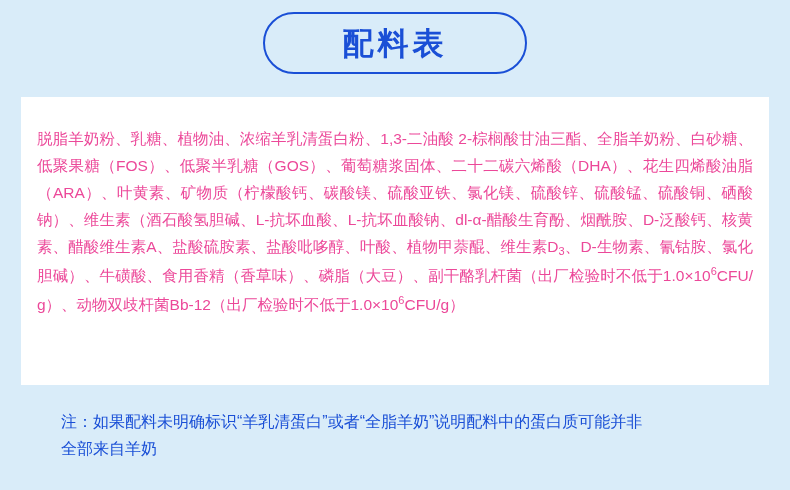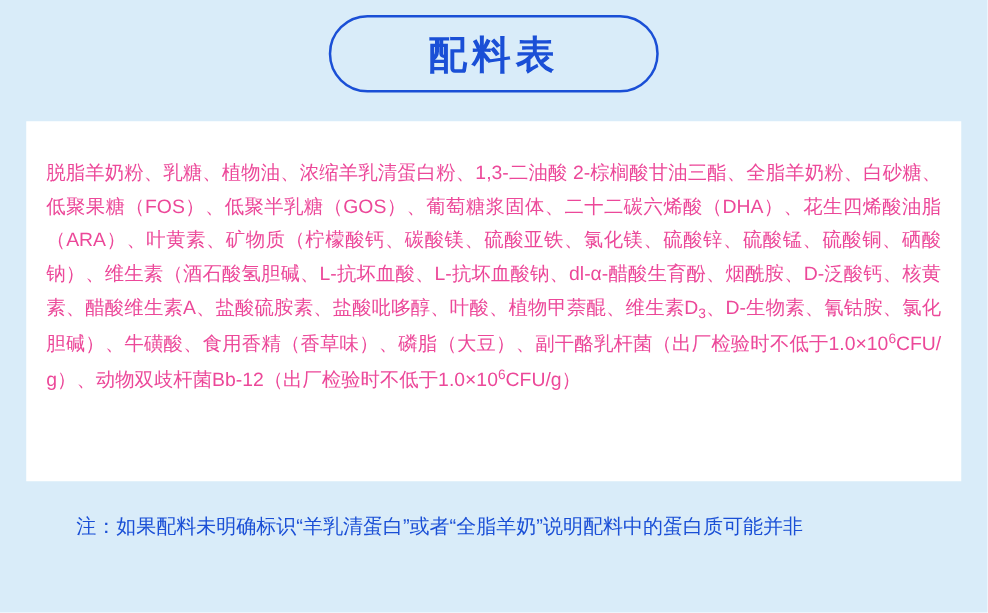--- a/index.html
+++ b/index.html
@@ -99,15 +99,16 @@
   <div class="title-pill">
     <span class="title-text">配料表</span>
   </div>
 
   <div class="card">
     <div class="ingredients"><span>脱脂羊奶粉、乳糖、植物油、浓缩羊乳清蛋白粉、1,3-二油酸 2-棕榈酸甘油三酯、全脂羊奶粉、白砂糖、低聚果糖（FOS）、低聚半乳糖（GOS）、葡萄糖浆固体、二十二碳六烯酸（DHA）、花生四烯酸油脂（ARA）、叶黄素、矿物质（柠檬酸钙、碳酸镁、硫酸亚铁、氯化镁、硫酸锌、硫酸锰、硫酸铜、硒酸钠）、维生素（酒石酸氢胆碱、L-抗坏血酸、L-抗坏血酸钠、dl-α-醋酸生育酚、烟酰胺、D-泛酸钙、核黄素、醋酸维生素A、盐酸硫胺素、盐酸吡哆醇、叶酸、植物甲萘醌、维生素D</span><sub>3</sub><span>、D-生物素、氰钴胺、氯化胆碱）、牛磺酸、食用香精（香草味）、磷脂（大豆）、副干酪乳杆菌（出厂检验时不低于1.0×10</span><sup>6</sup><span>CFU/g）、动物双歧杆菌Bb-12（出厂检验时不低于1.0×10</span><sup>6</sup><span>CFU/g）</span></div>
   </div>
 
   <div class="note">
     <span class="note-indent">注：如果配料未明确标识“羊乳清蛋白”或者“全脂羊奶”说明配料中的蛋白质可能并非</span>
+    <span class="note-indent">全部来自羊奶</span>
   </div>
 
 </div>
 
 </body></html>

